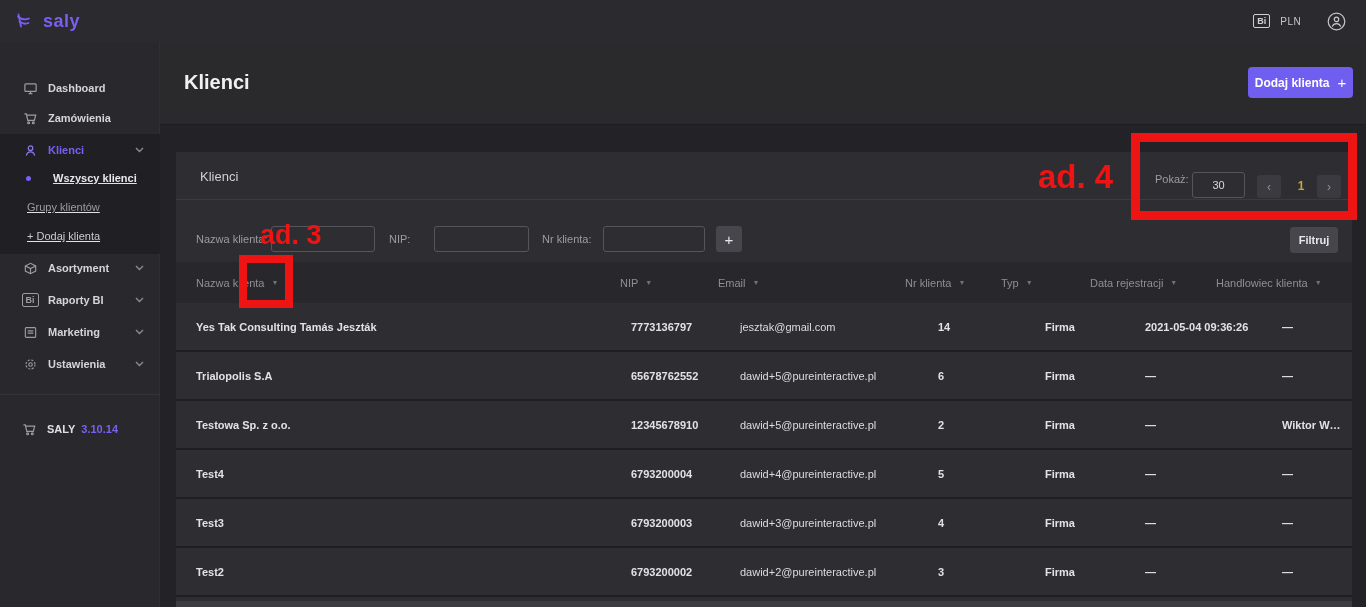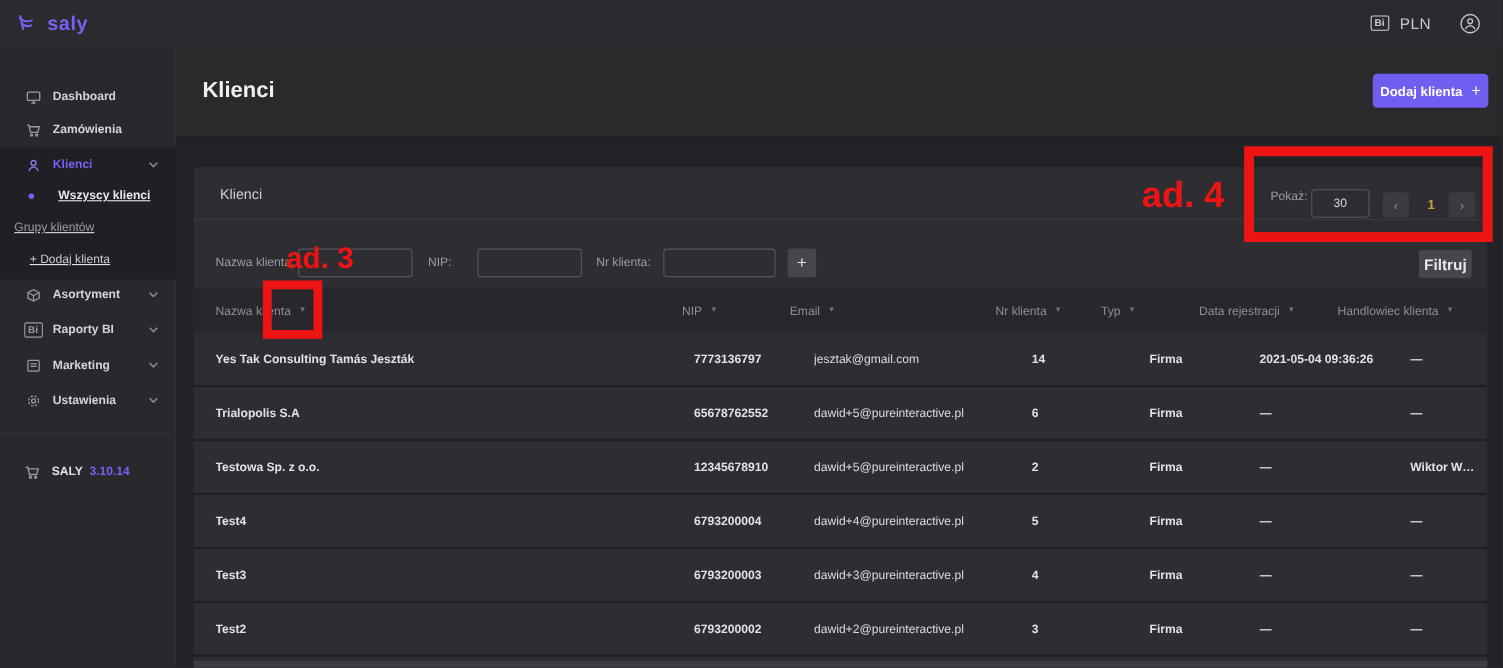--- a/index.html
+++ b/index.html
@@ -14,39 +14,39 @@
 
   
   .topbar { position:absolute; top:0; left:0; width:1366px; height:42px;
     background:#2b2b2f; display:flex; align-items:center; justify-content:space-between;
     padding:0 20px 0 16px; z-index:3; }
   .logo { display:flex; align-items:center; gap:5px; cursor:pointer; }
   .logo-text { color:var(--accent); font-size:18px; font-weight:700; letter-spacing:.5px; }
   .topbar-right { display:flex; align-items:center; gap:10px; }
   .bi-box { display:inline-block; border:1px solid #cfcfd4; color:#cfcfd4;
     font-size:9px; font-weight:700; padding:1px 3px; border-radius:2px; line-height:10px; }
-  .currency { color:#c6c6cc; font-size:14px; letter-spacing:.4px; margin-right:16px; }
+  .currency { color:#c6c6cc; font-size:10px; letter-spacing:.4px; margin-right:16px; }
   .avatar-btn { display:flex; align-items:center; cursor:pointer; }
 
   
   .sidebar { position:absolute; top:42px; left:0; width:160px; height:565px;
     background:#29292d; border-right:1px solid #303034; z-index:2; }
   .active-section { position:absolute; top:92px; left:0; width:160px; height:120px; background:#202024; }
   .nav-item { position:absolute; left:0; width:160px; height:30px;
     display:flex; align-items:center; cursor:pointer; color:#9b9ba3; }
   .nav-item .nicon { width:16px; display:flex; justify-content:center; margin-left:22px; }
   .nav-item .nlabel { font-size:11px; font-weight:700; color:#d4d4d9; margin-left:10px; }
   .nav-item.active .nlabel { color:var(--accent); }
   .nav-item.active .nicon { color:#8a7af0; }
   .chev { position:absolute; right:16px; top:50%; transform:translateY(-50%); color:#8a8a92; display:flex; }
   .sub-item { position:absolute; left:0; width:160px; height:26px; display:flex; align-items:center; cursor:pointer;text-decoration:underline; }
   .sub-item .bullet { width:5px; height:5px; border-radius:50%; background:var(--accent); margin-left:26px; }
   .sub-item .slabel { font-size:11px; margin-left:22px; }
   .sub-item.current .slabel { color:#e8e8ec; font-weight:700; }
-  .sub-item.muted .slabel { color:#9b9ba3; margin-left:13px; }
+  .sub-item.muted .slabel { color:#9b9ba3; margin-left:27px; }
   .sub-item.addlink .slabel { color:#c9c9cf; margin-left:27px; }
   .side-divider { position:absolute; left:0; top:352px; width:160px; height:1px; background:#333338; }
   .side-footer { position:absolute; top:372px; left:0; width:160px; height:30px; display:flex; align-items:center; color:#9b9ba3; }
   .side-footer .fname { font-size:11px; font-weight:700; color:#e0e0e4; margin-left:10px; }
   .side-footer .fver { font-size:11px; font-weight:700; color:var(--accent); margin-left:6px; }
 
   
   .page-head { position:absolute; top:42px; left:160px; width:1206px; height:83px;
     background:#2a2a2d; border-bottom:1px solid #1d1d20; }
   .page-title { position:absolute; left:24px; top:29px; font-size:20px; font-weight:700; color:#f0f0f3; }
@@ -77,21 +77,21 @@
   
   .f-label { position:absolute; top:81px; font-size:11px; color:#9b9ba3; }
   .f-input { position:absolute; top:74px; height:26px; background:transparent;
     border:1px solid #55555c; border-radius:3px; color:#d8d8dc; font-size:11px;
     padding:0 8px; font-family:"Liberation Sans", sans-serif; }
   .plus-btn { position:absolute; left:540px; top:74px; width:26px; height:26px;
     background:#46464c; border:none; border-radius:3px; color:#e8e8ec; font-size:15px;
     cursor:pointer; font-family:"Liberation Sans", sans-serif; }
   .btn-filter { position:absolute; left:1114px; top:75px; width:48px; height:26px;
     background:#46464c; border:none; border-radius:3px; color:#e8e8ec;
-    font-size:14px; font-weight:700; cursor:pointer; font-family:"Liberation Sans", sans-serif; }
+    font-size:11px; font-weight:700; cursor:pointer; font-family:"Liberation Sans", sans-serif; }
 
   
   .grid { display:grid; grid-template-columns:424px 98px 187px 96px 89px 126px 1fr; padding-left:20px; }
   .thead { position:absolute; top:110px; left:0; width:100%; height:41px; background:#28282c; align-content:center; }
   .th { display:flex; align-items:center; gap:7px; font-size:11px; color:#8e8e95; cursor:pointer; }
   .th .arr { font-size:7px; color:#717179; }
   .tbody { position:absolute; top:151px; left:0; width:100%; }
   .tr { height:49px; border-bottom:2px solid #1f1f23; align-content:center; cursor:pointer;gap:11px; }
   .td { font-size:11px; font-weight:700; color:#e2e2e6; align-self:center;
     white-space:nowrap; overflow:hidden; text-overflow:ellipsis; padding-right:10px; }

